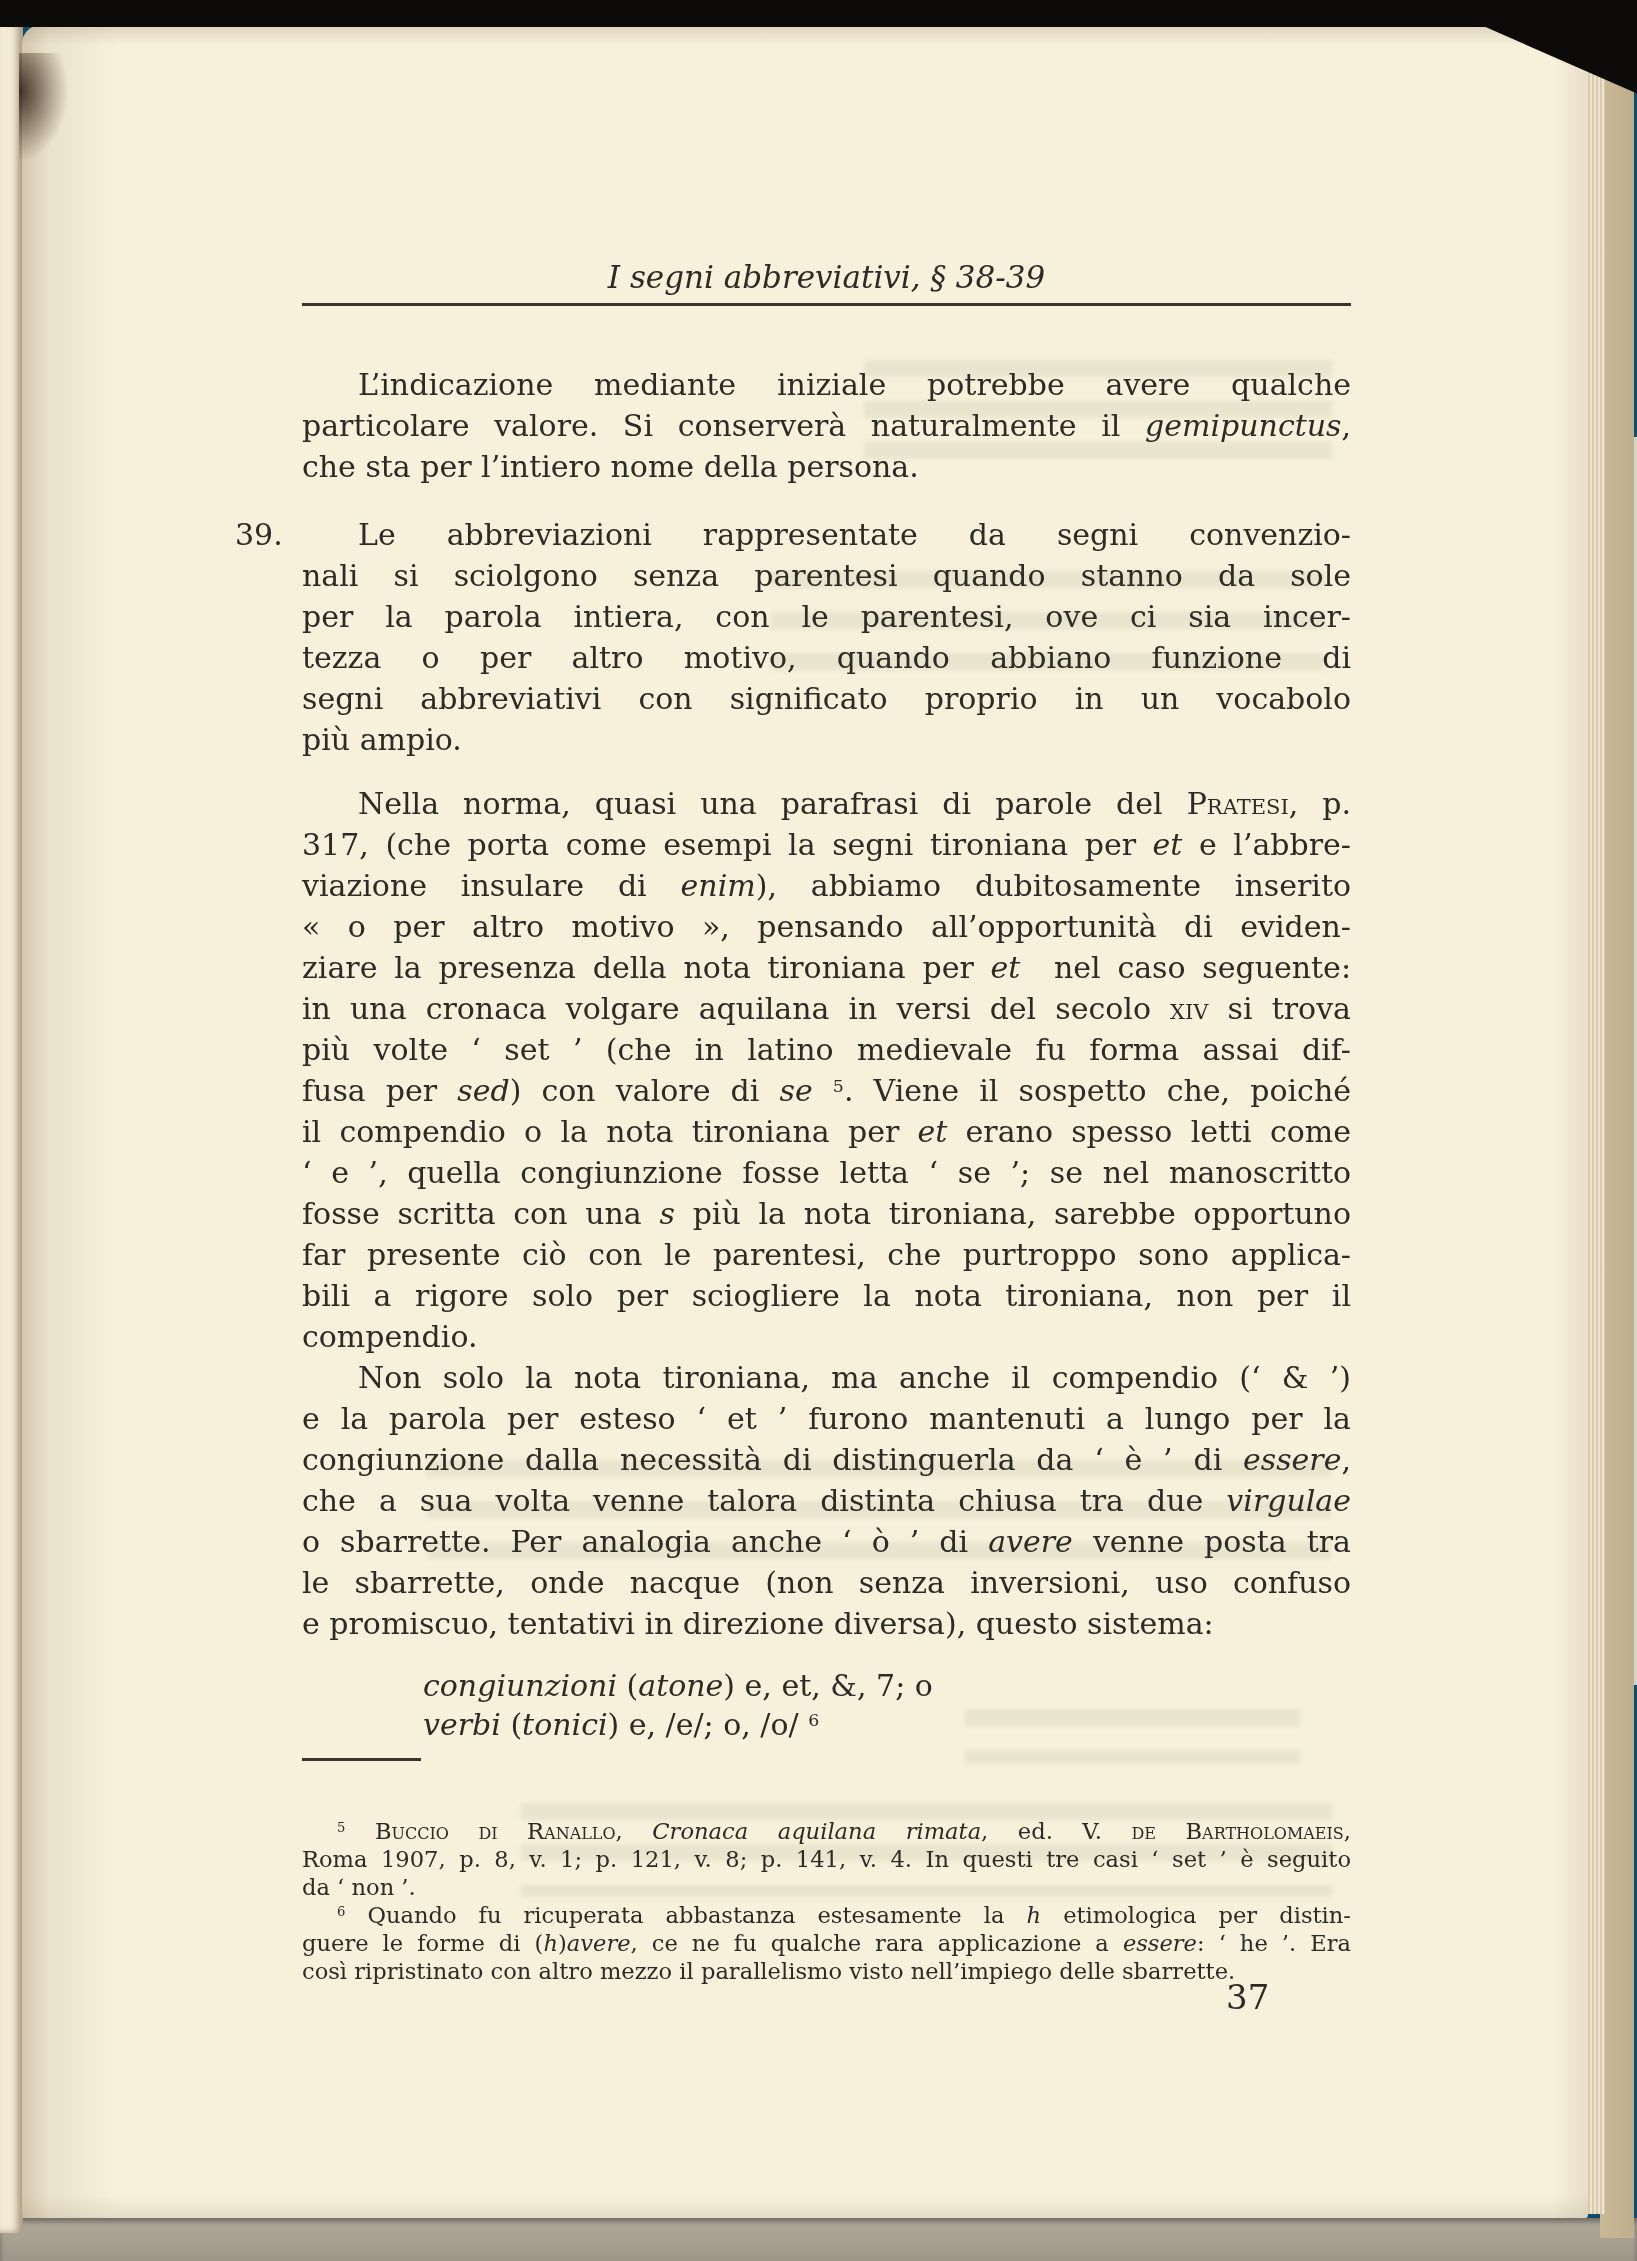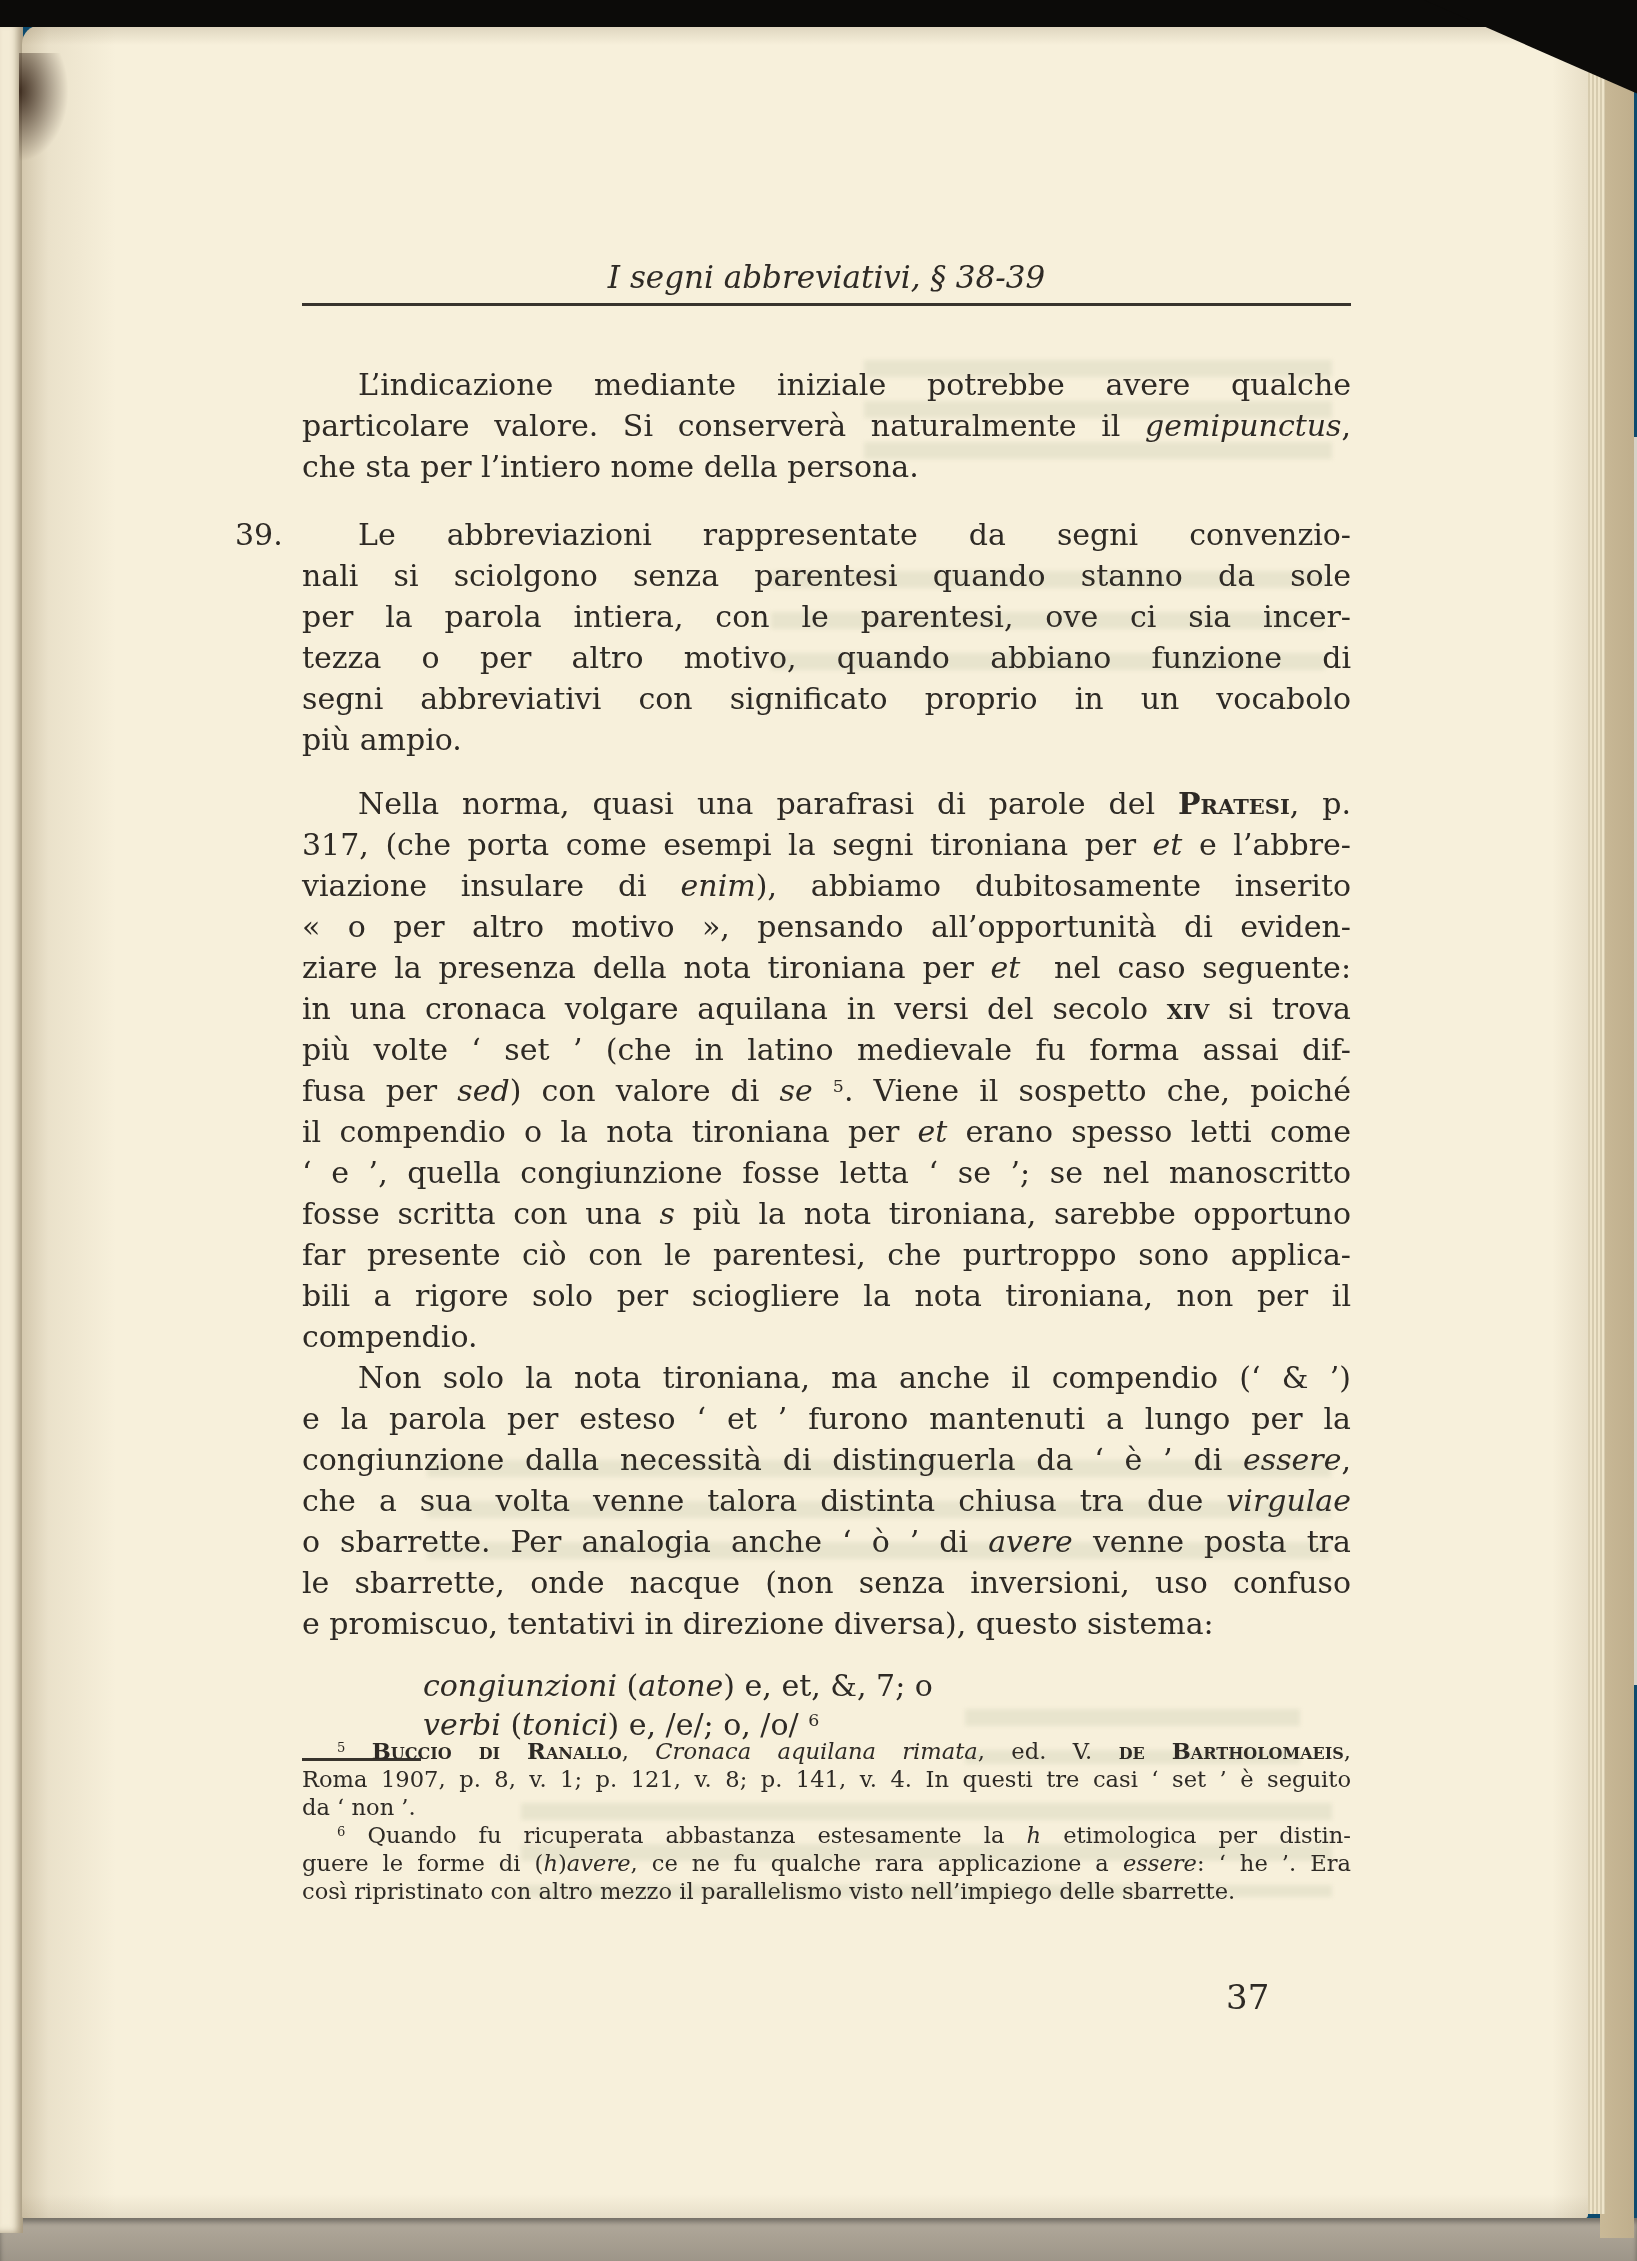--- a/index.html
+++ b/index.html
@@ -48,29 +48,29 @@
   .para[data-name="paragraph-39"]{margin-top:26.5px;}
   .para[data-name="paragraph-nella-norma"]{margin-top:23.4px;}
   .display-list{margin-top:22px;}
   .mnum{position:absolute;left:-67px;top:0;line-height:41px;font-size:30px;text-align:center;}
   .line{width:1049px;height:41px;line-height:41px;font-size:30px;
         text-align:justify;text-align-last:justify;}
   .line.last{text-align:left;text-align-last:left;}
   .line.ind{text-indent:56px;}
   .display-line{height:39px;line-height:39px;font-size:30px;padding-left:121px;}
   .fn-rule{position:absolute;left:280px;top:1733px;width:119px;height:3.1px;background:#38342d;}
-  .footnotes{position:absolute;left:280px;top:1712px;width:1049px;}
+  .footnotes{position:absolute;left:280px;top:1792px;width:1049px;}
   .fn-line{width:1049px;height:28px;line-height:28px;font-size:22.6px;
         text-align:justify;text-align-last:justify;}
   .fn-line.last{text-align:center;text-align-last:left;}
   .fn-line.ind{text-indent:35px;}
   .page-number{position:absolute;left:1204px;top:1954px;font-size:34px;line-height:37px;}
 
   .i{font-style:italic;}
-  .sc{font-variant:small-caps;font-weight:bold;}
+  .sc{font-variant:small-caps;}
   .sup{font-size:.58em;position:relative;top:-.5em;}
 </style>
 </head>
 <body>
 
 <div class="stage" data-name="book-scan">
   <div class="table" data-name="table-surface"></div>
   <div class="cover" data-name="book-cover-edge"></div>
   <div class="cover-sliver" data-name="cover-highlight-edge"></div>
   <div class="edge-stack" data-name="page-edge-stack"></div>

